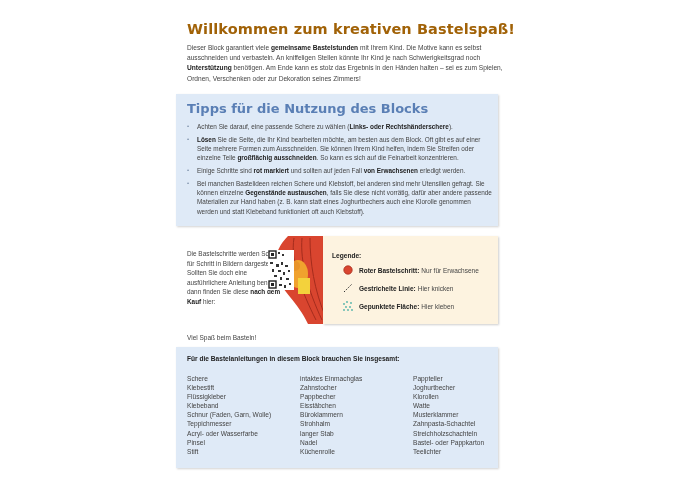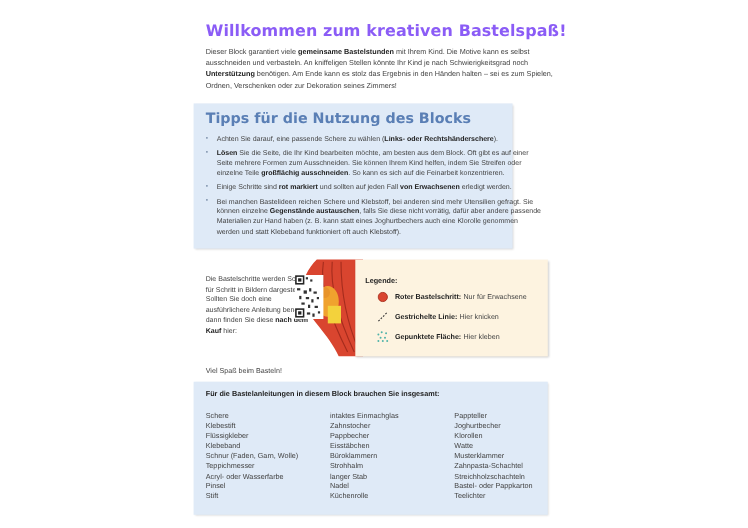--- a/index.html
+++ b/index.html
@@ -1,22 +1,22 @@
 <!DOCTYPE html>
 <html><head>
 <meta charset="utf-8">
 <style>
   html, body { margin:0; padding:0; background:#ffffff; }
   body { width:680px; height:480px; position:relative; overflow:hidden;
          font-family:"Liberation Sans", sans-serif; color:#3a3a3a; }
   h1 { position:absolute; left:187px; top:21px; margin:0; font-size:14.5px; font-weight:bold;
-       color:#8b5cf6; font-family:"DejaVu Sans", sans-serif; letter-spacing:0.1px; white-space:nowrap; }
+       color:#a16207; font-family:"DejaVu Sans", sans-serif; letter-spacing:0.1px; white-space:nowrap; }
   .intro { position:absolute; left:187px; top:43px; width:320px; font-size:6.6px; line-height:10.2px; color:#444; }
   .intro b { color:#222; }
-  .tips { position:absolute; left:176px; top:94px; width:290px; height:132px; background:#dfeaf7;
+  .tips { position:absolute; left:176px; top:94px; width:322px; height:132px; background:#dfeaf7;
           box-shadow:1px 1px 2px rgba(0,0,0,0.18); }
   .tips h2 { margin:0; position:absolute; left:11px; top:7px; font-size:13px; font-weight:bold;
              color:#5a7fb5; font-family:"DejaVu Sans", sans-serif; white-space:nowrap; }
   .tips ul { list-style:none; margin:0; padding:0; position:absolute; left:11px; top:28px; width:305px; }
   .tips li { position:relative; padding-left:10px; font-size:6.4px; line-height:9.4px; color:#444; margin-bottom:3.2px; }
   .tips li::before { content:"•"; position:absolute; left:0; top:0; color:#7a8ea8; font-size:6px; }
   .tips b { color:#222; }
   .qrtext { position:absolute; left:187px; top:249px; width:100px; font-size:6.4px; line-height:9.6px; color:#444; }
   .qrtext b { color:#222; }
   .curtain { position:absolute; left:268px; top:232px; width:62px; height:92px; }

